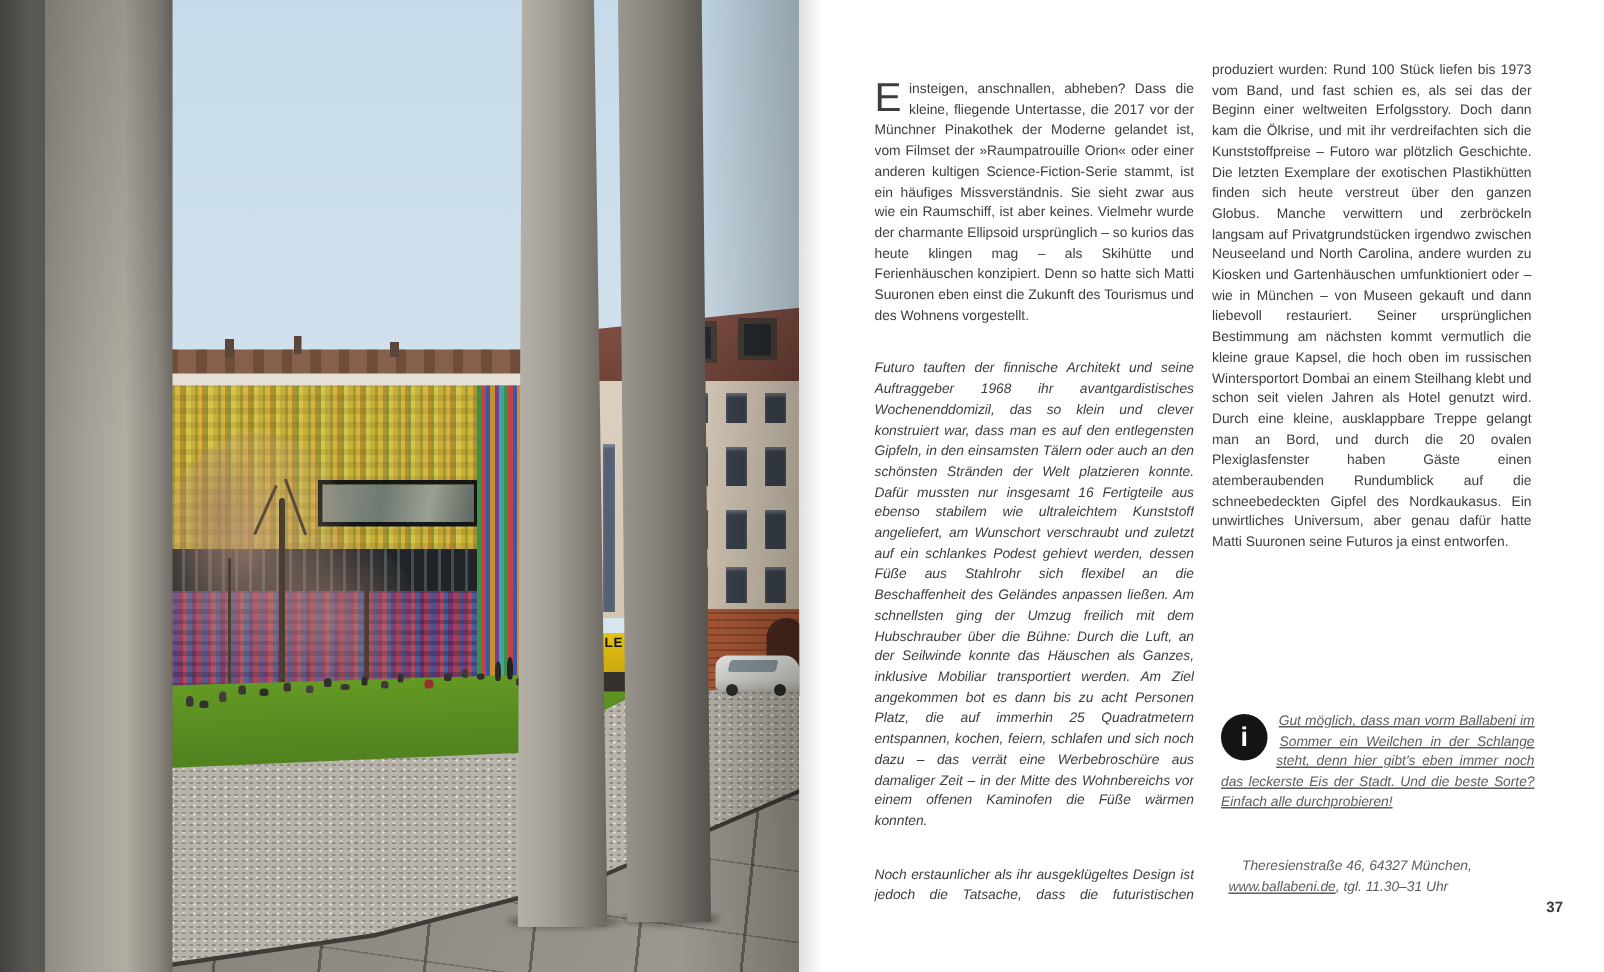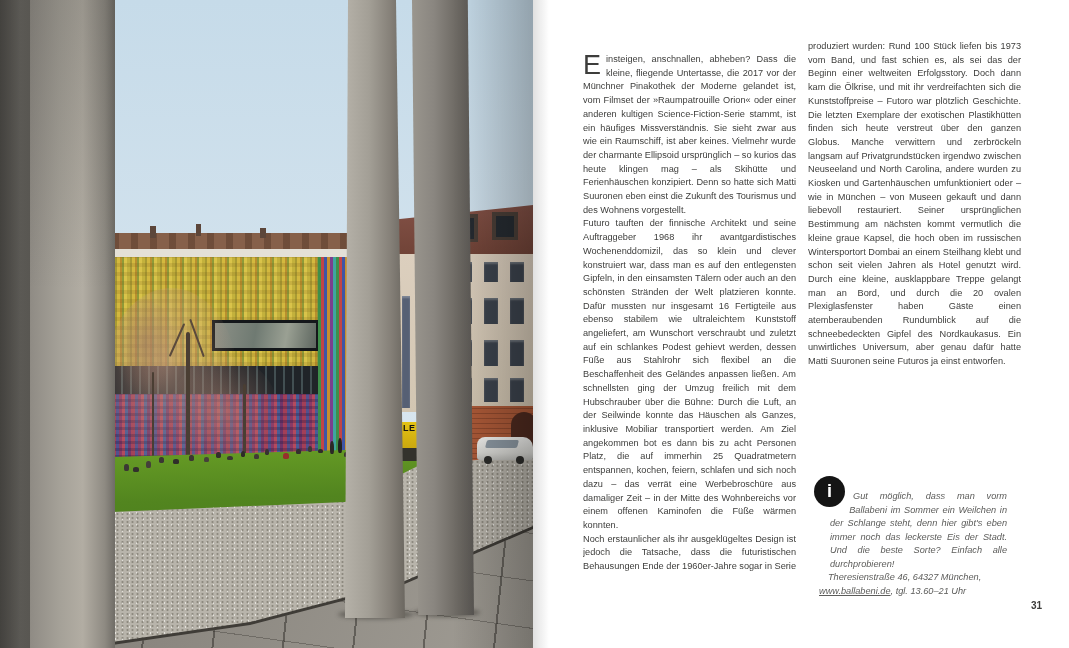--- a/index.html
+++ b/index.html
@@ -107,30 +107,30 @@
 
   
   .page-right{position:absolute;left:533px;top:0;width:536px;height:648px;background:#ffffff;}
   .gutter-shade{position:absolute;left:0;top:0;width:16px;height:648px;
     background:linear-gradient(90deg,rgba(0,0,0,.12),rgba(0,0,0,0));}
   .col{position:absolute;color:#3d3d3b;font-size:9.2px;line-height:13.7px;text-align:justify;
     hyphens:auto;-webkit-hyphens:auto;}
   .col1{left:50px;top:53px;width:213px;height:552px;overflow:hidden;}
   .col2{left:275px;top:40px;width:213px;}
   .para{margin:0;}
-  .para + .para{margin-top:0;}
+  .para + .para{margin-top:22px;font-style:italic;}
   .dropcap{float:left;font-size:27px;line-height:23px;padding:1px 5px 0 0;color:#3d3d3b;}
 
   .infobox{position:absolute;left:281px;top:474px;width:209px;color:#5c5c5a;
     font-style:italic;font-size:9.2px;line-height:13.5px;text-align:justify;}
   .info-icon{float:left;width:31px;height:31px;border-radius:50%;background:#141414;
     shape-outside:circle(50%);margin:2px 9px 3px 0;
     color:#ffffff;font-style:normal;font-weight:700;font-size:18px;
     display:flex;align-items:center;justify-content:center;}
-  .info-text{margin:16px;}
+  .info-text{margin:0;text-decoration:underline;}
 
   .contact{position:absolute;left:286px;top:571px;width:216px;margin:0;color:#5c5c5a;
     font-style:italic;font-size:9.2px;line-height:13.5px;text-indent:9px;}
   .contact .link{color:#5c5c5a;text-decoration:underline;cursor:pointer;text-align:right;}
 
   .page-number{position:absolute;right:27px;top:600px;font-size:10px;font-weight:700;color:#3c3c3a;}
 </style>
 </head>
 <body>
 
@@ -248,18 +248,18 @@
       <p class="para">produziert wurden: Rund 100 Stück liefen bis 1973 vom Band, und fast schien es, als sei das der Beginn einer weltweiten Erfolgsstory. Doch dann kam die Ölkrise, und mit ihr verdreifachten sich die Kunststoffpreise – Futoro war plötzlich Geschichte. Die letzten Exemplare der exotischen Plastikhütten finden sich heute verstreut über den ganzen Globus. Manche verwittern und zerbröckeln langsam auf Privatgrundstücken irgendwo zwischen Neuseeland und North Carolina, andere wurden zu Kiosken und Gartenhäuschen umfunktioniert oder – wie in München – von Museen gekauft und dann liebevoll restauriert. Seiner ursprünglichen Bestimmung am nächsten kommt vermutlich die kleine graue Kapsel, die hoch oben im russischen Wintersportort Dombai an einem Steilhang klebt und schon seit vielen Jahren als Hotel genutzt wird. Durch eine kleine, ausklappbare Treppe gelangt man an Bord, und durch die 20 ovalen Plexiglasfenster haben Gäste einen atemberaubenden Rundumblick auf die schneebedeckten Gipfel des Nordkaukasus. Ein unwirtliches Universum, aber genau dafür hatte Matti Suuronen seine Futuros ja einst entworfen.</p>
     </div>
 
     <div class="infobox">
       <div class="info-icon">
           <span>i</span>
         </div>
       <p class="info-text">Gut möglich, dass man vorm Ballabeni im Sommer ein Weilchen in der Schlange steht, denn hier gibt's eben immer noch das leckerste Eis der Stadt. Und die beste Sorte? Einfach alle durchprobieren!</p>
     </div>
 
-    <p class="contact"><span>Theresienstraße 46, 64327 München, </span><a class="link">www.ballabeni.de</a><span>, </span><span>tgl. 13.60–21 Uhr</span></p>
-
-    <div class="page-number">31</div>
+    <p class="contact"><span>Theresienstraße 46, 64327 München, </span><a class="link">www.ballabeni.de</a><span>, </span><span>tgl. 11.30–31 Uhr</span></p>
+
+    <div class="page-number">37</div>
   </div>
 
 </div>
 
 </body></html>

